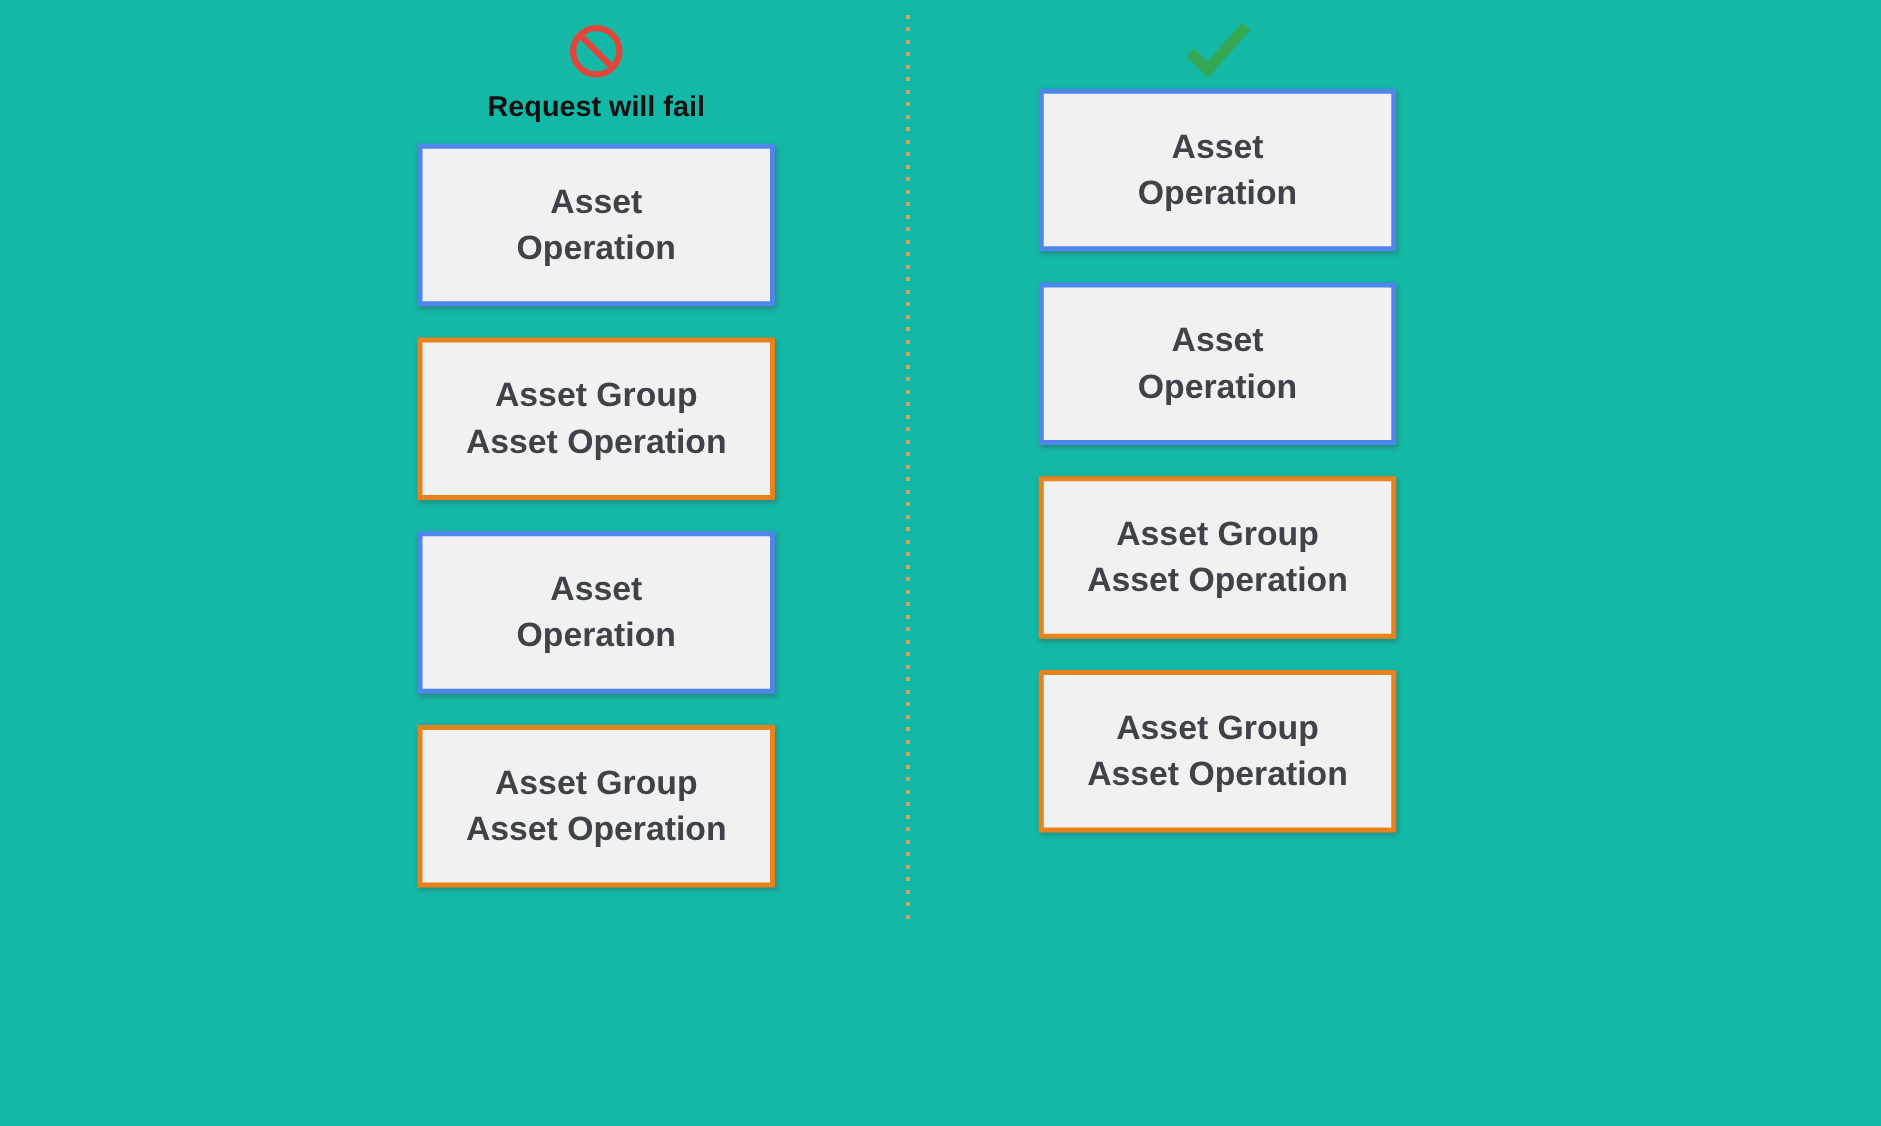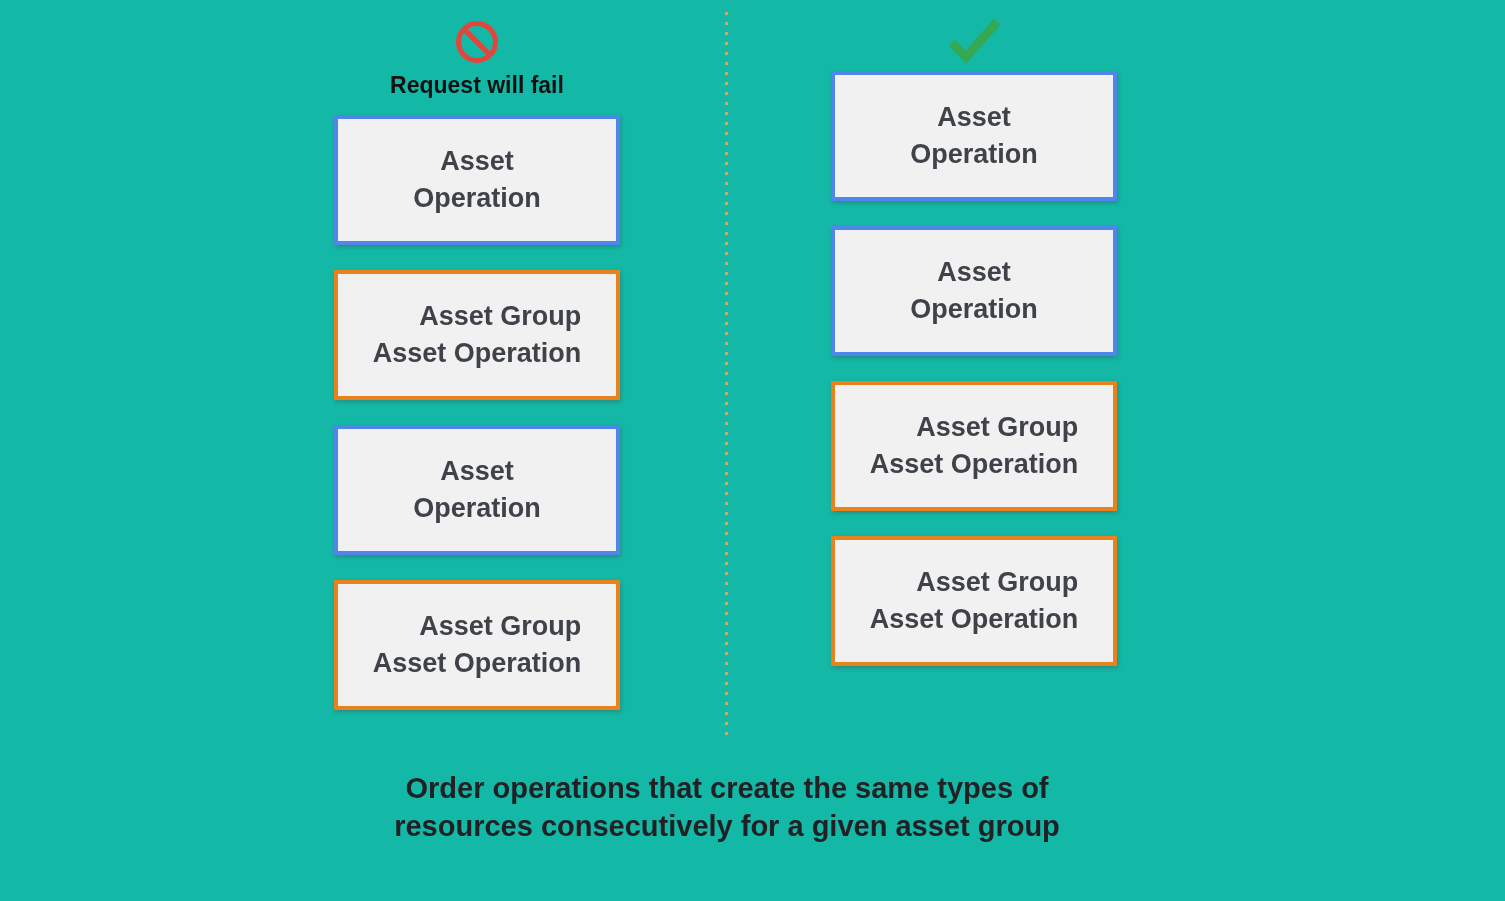--- a/index.html
+++ b/index.html
@@ -50,21 +50,21 @@
     text-align: center;
     font-size: 27px;
     font-weight: bold;
     line-height: 37px;
     color: var(--box-text, #3F4349);
     white-space: pre-line;
     margin-bottom: 25px;
     box-shadow: 1px 2px 4px rgba(60,64,67,0.35);
   }
   .box[data-type="blue"]   { border: 4px solid var(--blue, #4F86EC); }
-  .box[data-type="orange"] { border: 4px solid var(--orange, #E8821D); text-align: right; }
+  .box[data-type="orange"] { border: 4px solid var(--orange, #E8821D); }
   .divider {
     position: absolute;
     left: 725px;
     top: 12px;
     width: 3px;
     height: 726px;
     background: repeating-linear-gradient(
       to bottom,
       var(--divider, #E8A14C) 0 3px,
       transparent 3px 10px
@@ -121,16 +121,14 @@
     <div class="box" data-type="blue">Asset
 Operation</div>
     <div class="box" data-type="blue">Asset
 Operation</div>
     <div class="box" data-type="orange">Asset Group
 Asset Operation</div>
     <div class="box" data-type="orange">Asset Group
 Asset Operation</div>
   </div>
 
-  <div class="caption">Order operations that create the same types of
-resources consecutively for a given asset group</div>
 
 </div>
 
 </body></html>

